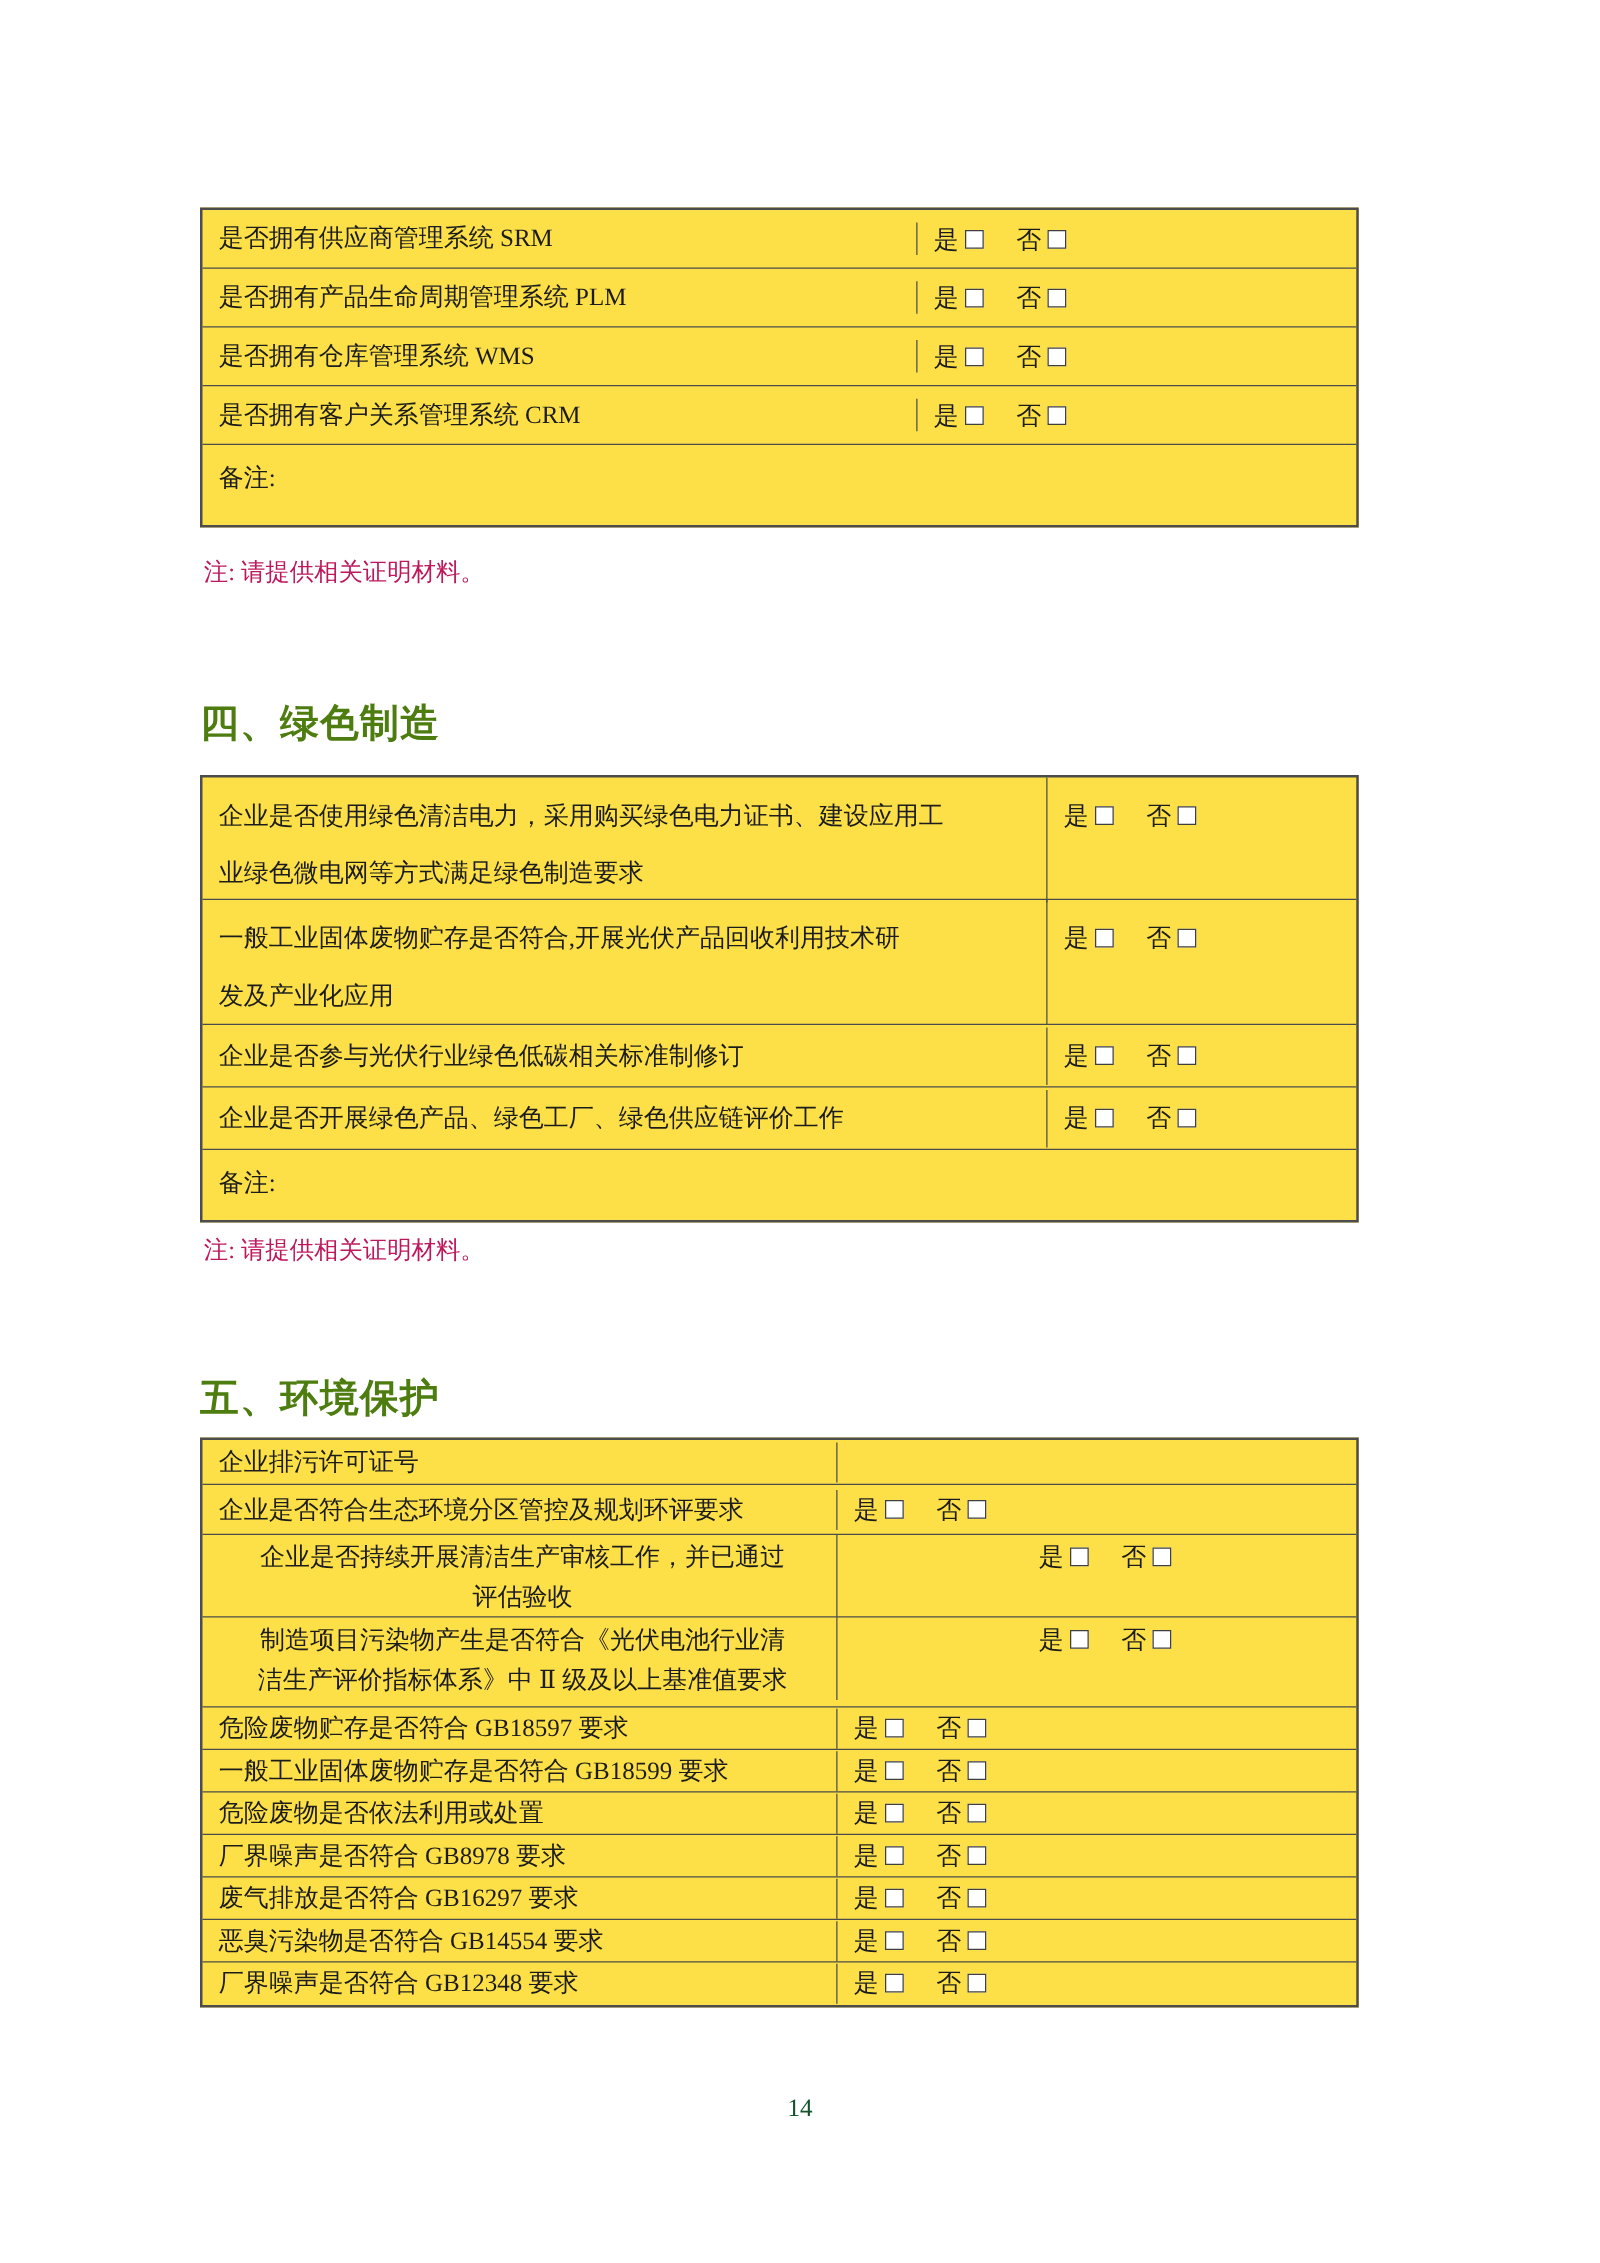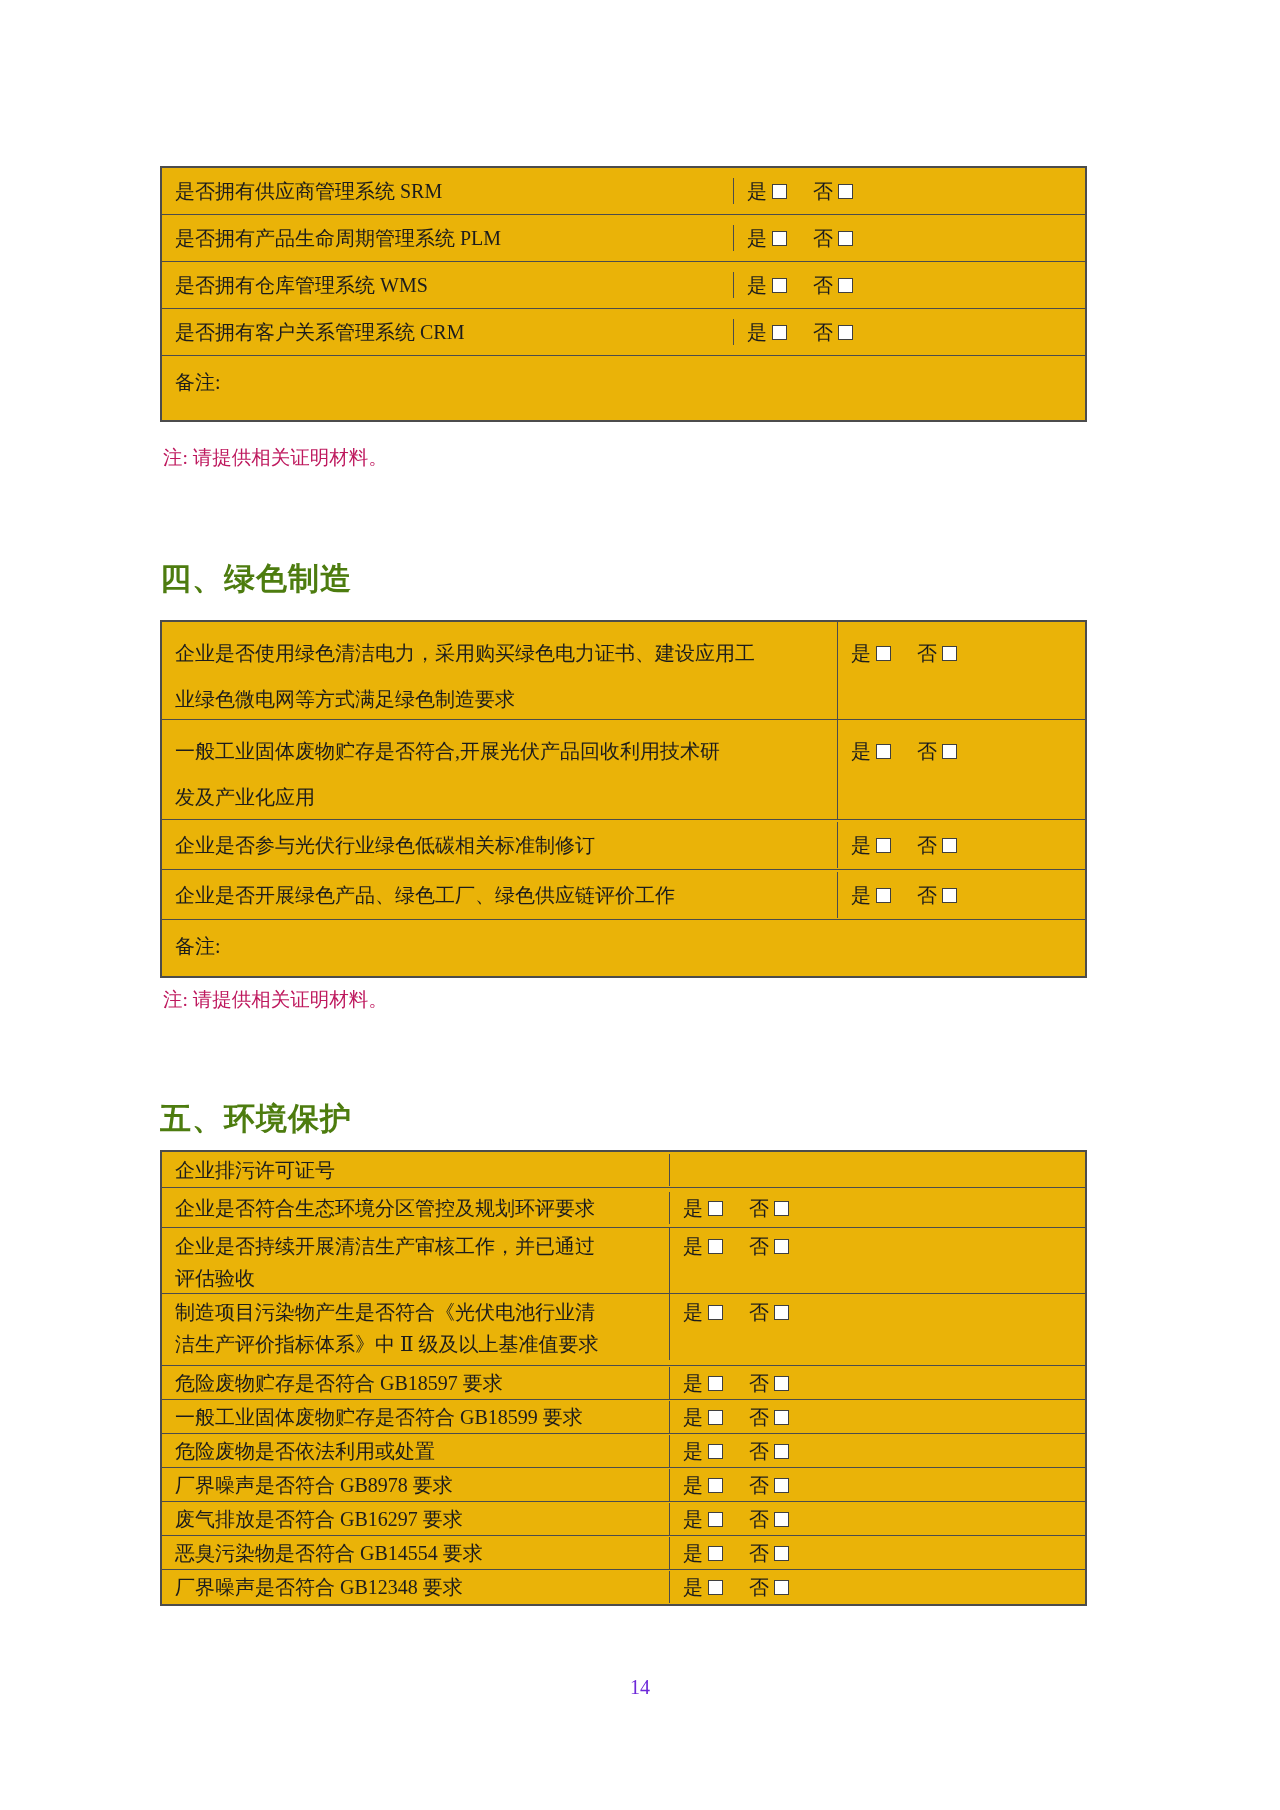--- a/index.html
+++ b/index.html
@@ -4,21 +4,21 @@
 <style>
   html,body { margin:0; padding:0; background:#ffffff; }
   .page {
     position:relative; width:1280px; height:1810px; background:#ffffff;
     font-family:"Liberation Serif","DejaVu Serif",serif;
     color:#1c1c1c; font-size:20px; overflow:hidden;
   }
   
   .tbl {
     position:absolute; left:160px; width:927px;
-    border:2px solid #4c4c4c; box-sizing:border-box; background:#eab308;
+    border:2px solid #4c4c4c; box-sizing:border-box; background:#fde047;
   }
   .row { display:flex; border-bottom:1.5px solid #4c4c4c; box-sizing:border-box; }
   .row:last-child { border-bottom:none; }
   .q {
     border-right:1.5px solid #4c4c4c; box-sizing:border-box;
     padding-left:13px; padding-right:8px;
   }
   .a { flex:1; padding-left:13px; white-space:nowrap; }
   .single { align-items:center; }
   .multi  { align-items:flex-start; }
@@ -37,21 +37,21 @@
   .green .multi .q, .green .multi .a { padding-top:8px; }
   .h98 { height:98px; }
   .h100{ height:100px; }
   .h50 { height:50px; }
   .h56 { height:56px; }
 
   
   .env .q { width:508px; }
   .env .ln { line-height:32px; }
   .env .a  { line-height:32px; }
-  .env .multi .q, .env .multi .a { padding-top:2px; }
+  .env .multi .q, .env .multi .a { padding-top:2px;text-align:center; }
   .h36 { height:36px;justify-content:flex-end; }
   .h40 { height:40px; }
   .h66 { height:66px; }
   .h72 { height:72px; }
   .h34 { height:34px; }
 
   
   .remark { padding:13px 0 0 13px; align-items:flex-start; }
 
   
@@ -77,21 +77,21 @@
   #note1 { top:444px; }
   #note2 { top:986px; }
 
   
   #t1      { top:166px; }
   #t-green { top:620px; }
   #t-env   { top:1150px; }
 
   .pagenum {
     position:absolute; top:1676px; left:0; width:1280px;
-    text-align:center; font-size:20px; color:#6d28d9;
+    text-align:center; font-size:20px; color:#14532d;
   }
 </style>
 </head>
 <body>
 
 <div class="page">
 
   <div class="tbl t1" id="t1">
     <div class="row single h47">
       <div class="q">

